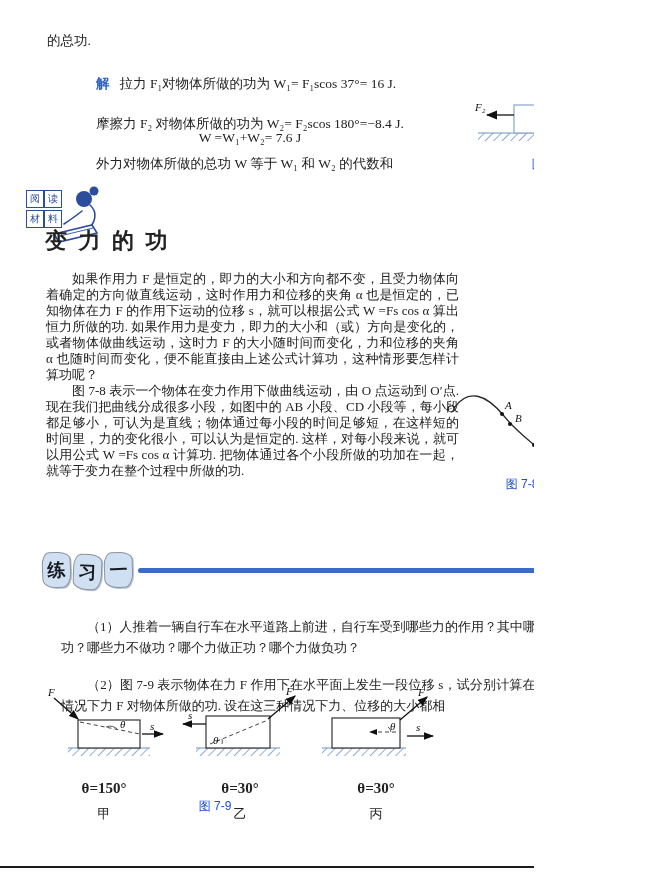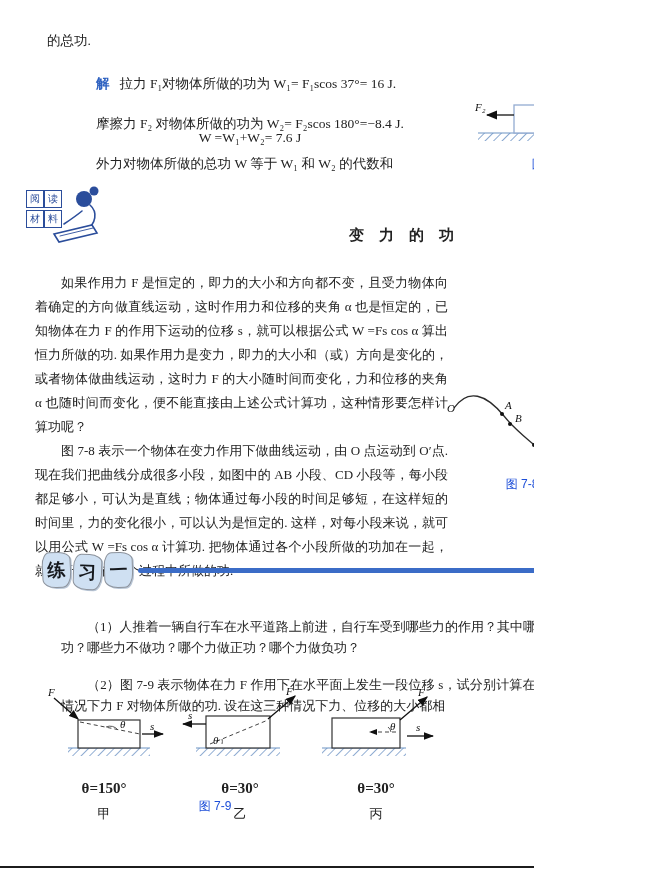--- a/index.html
+++ b/index.html
@@ -4,23 +4,23 @@
 <style>
   html,body{margin:0;padding:0;background:#fff;}
   .page{position:relative;width:534px;height:874px;background:#ffffff;overflow:hidden;
         font-family:"Liberation Serif","DejaVu Serif",serif;color:#222;}
   
   .intro{position:absolute;left:47px;top:32px;font-size:13.5px;}
   .solution{position:absolute;left:80px;top:56px;width:420px;font-size:13.5px;line-height:24px;}
   .solution p{margin:16px;}
   .sol-label{color:#2f62c1;font-weight:bold;font-family:"Liberation Sans",sans-serif;margin-right:10px;}
   .equation{position:absolute;left:45px;top:130px;width:410px;text-align:center;font-size:13.5px;}
-  .title{position:absolute;left:45px;top:226px;width:412px;text-align:right;font-size:15px;
-         font-weight:bold;letter-spacing:3px;font-family:Liberation Mono, monospace;}
-  .bodytext{position:absolute;left:35px;top:271px;width:413px;font-size:13px;line-height:24px;
+  .title{position:absolute;left:45px;top:226px;width:412px;text-align:left;font-size:22px;
+         font-weight:bold;letter-spacing:3px;font-family:Liberation Serif, serif;}
+  .bodytext{position:absolute;left:46px;top:271px;width:413px;font-size:13px;line-height:16px;
             text-align:justify;}
   .bodytext p{margin:0;text-indent:2em;}
   .questions{position:absolute;left:45px;top:600px;width:546px;font-size:13px;line-height:21px;text-align:justify;}
   .questions p{margin:16px;text-indent:2em;}
   
   .fig{position:absolute;}
   .figcap{color:#1d4ed8;font-family:"Liberation Sans","DejaVu Sans",sans-serif;font-size:12px;text-align:center;}
   .fig77{left:474px;top:58px;width:148px;}
   .fig78{left:446px;top:382px;width:152px;}
   .fig79row{position:absolute;left:36px;top:686px;width:408px;display:flex;}

